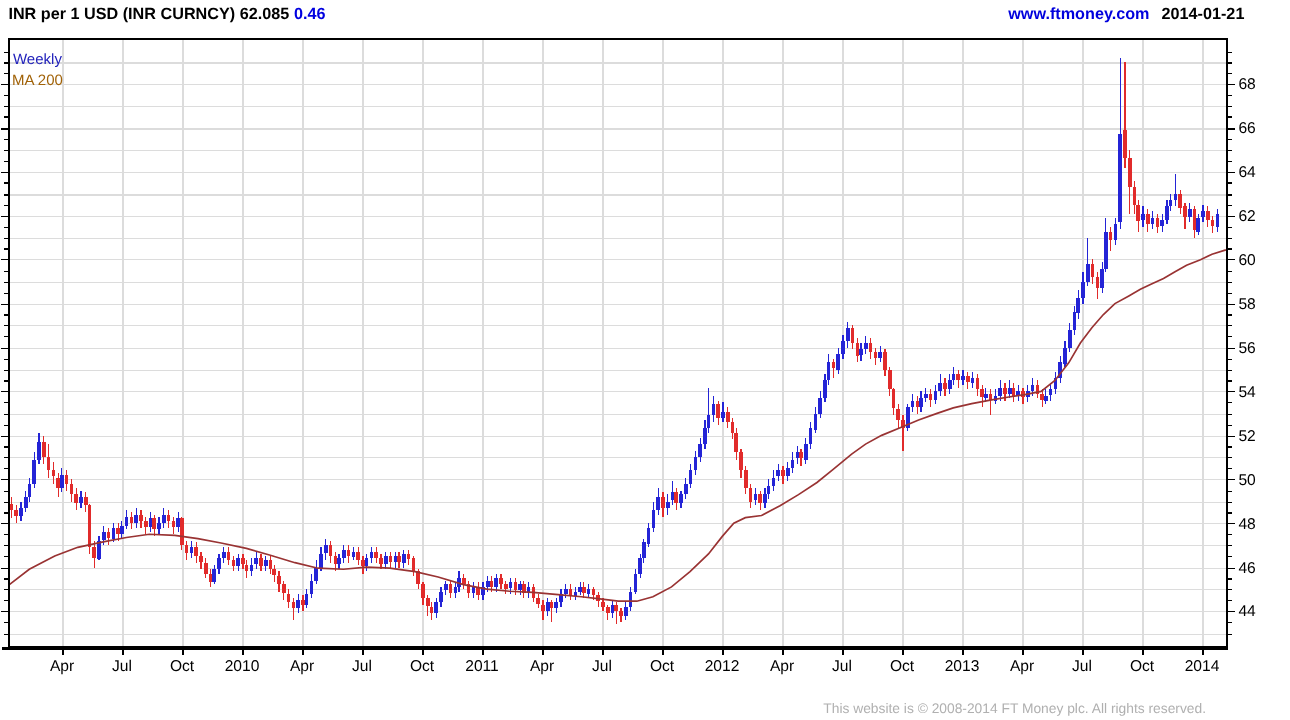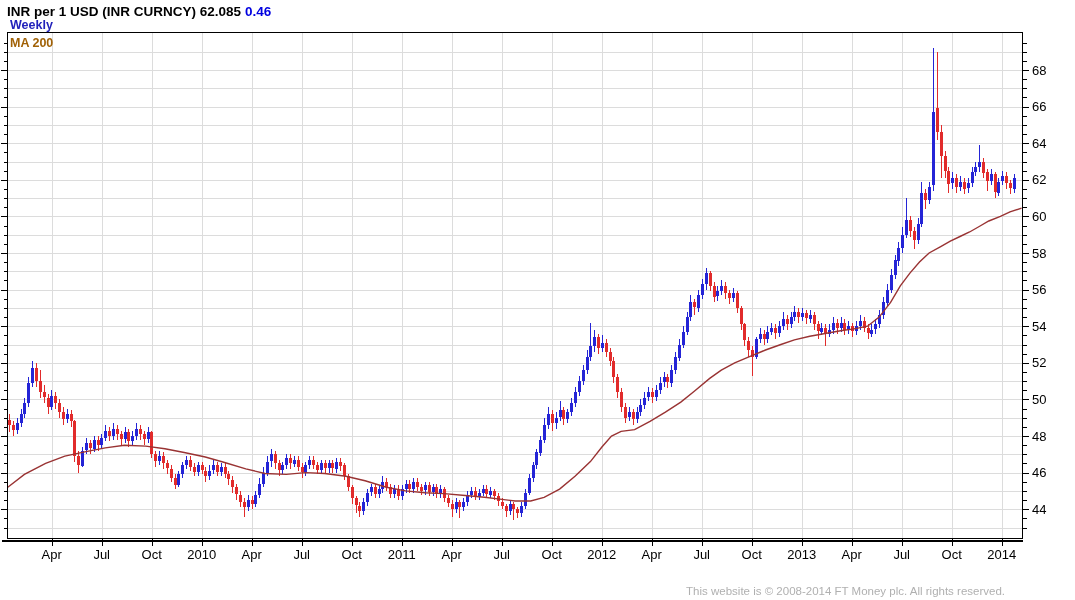--- a/index.html
+++ b/index.html
@@ -4,21 +4,21 @@
 <style>
   html,body{margin:0;padding:0;background:#fff;}
   #stage{position:relative;width:1075px;height:600px;background:#fff;overflow:hidden;
          font-family:"Liberation Sans","DejaVu Sans",sans-serif;}
   #plot-svg{position:absolute;left:0;top:0;}
   .hdr-title{position:absolute;left:7px;top:4px;font-size:13.5px;font-weight:bold;color:#000;white-space:nowrap;text-align:center;}
   .hdr-title .chg{color:#0000e0;margin-left:4px;}
   .hdr-right{position:absolute;right:38px;top:4px;font-size:13.5px;font-weight:bold;white-space:nowrap;}
   .hdr-right .site{color:#0000dd;cursor:pointer;}
   .hdr-right .date{color:#000;margin-left:10px;}
-  .legend{position:absolute;left:10px;top:16px;line-height:18px;font-size:12.5px;font-weight:bold;}
+  .legend{position:absolute;left:10px;top:40px;line-height:18px;font-size:12.5px;font-weight:normal;text-align:center;}
   .legend .lg-weekly{color:#2222bb;}
   .legend .lg-ma{color:#a16207;}
   .footer{position:absolute;right:70px;bottom:3px;font-size:11.5px;color:#b0b0b0;white-space:nowrap;}
   text.axis-lb{font-family:"Liberation Sans","DejaVu Sans",sans-serif;font-size:13px;fill:#000;}
 </style>
 </head>
 <body>
 
 <div id="stage">
   <svg id="plot-svg" width="1075" height="600">
@@ -511,20 +511,21 @@
         <text x="801.7" y="559" class="axis-lb" text-anchor="middle">2013</text>
         <text x="851.7" y="559" class="axis-lb" text-anchor="middle">Apr</text>
         <text x="901.7" y="559" class="axis-lb" text-anchor="middle">Jul</text>
         <text x="951.7" y="559" class="axis-lb" text-anchor="middle">Oct</text>
         <text x="1001.7" y="559" class="axis-lb" text-anchor="middle">2014</text>
       </g>
     </svg>
 
   <div class="hdr-title"><span>INR per 1 USD (INR CURNCY) 62.085</span><span class="chg">0.46</span></div>
 
+  <div class="hdr-right"><span class="site">www.ftmoney.com</span><span class="date">2014-01-21</span></div>
 
   <div class="legend">
     <div class="lg-weekly">Weekly</div>
     <div class="lg-ma">MA 200</div>
   </div>
 
   <div class="footer">This website is © 2008-2014 FT Money plc. All rights reserved.</div>
 </div>
 
 </body></html>

